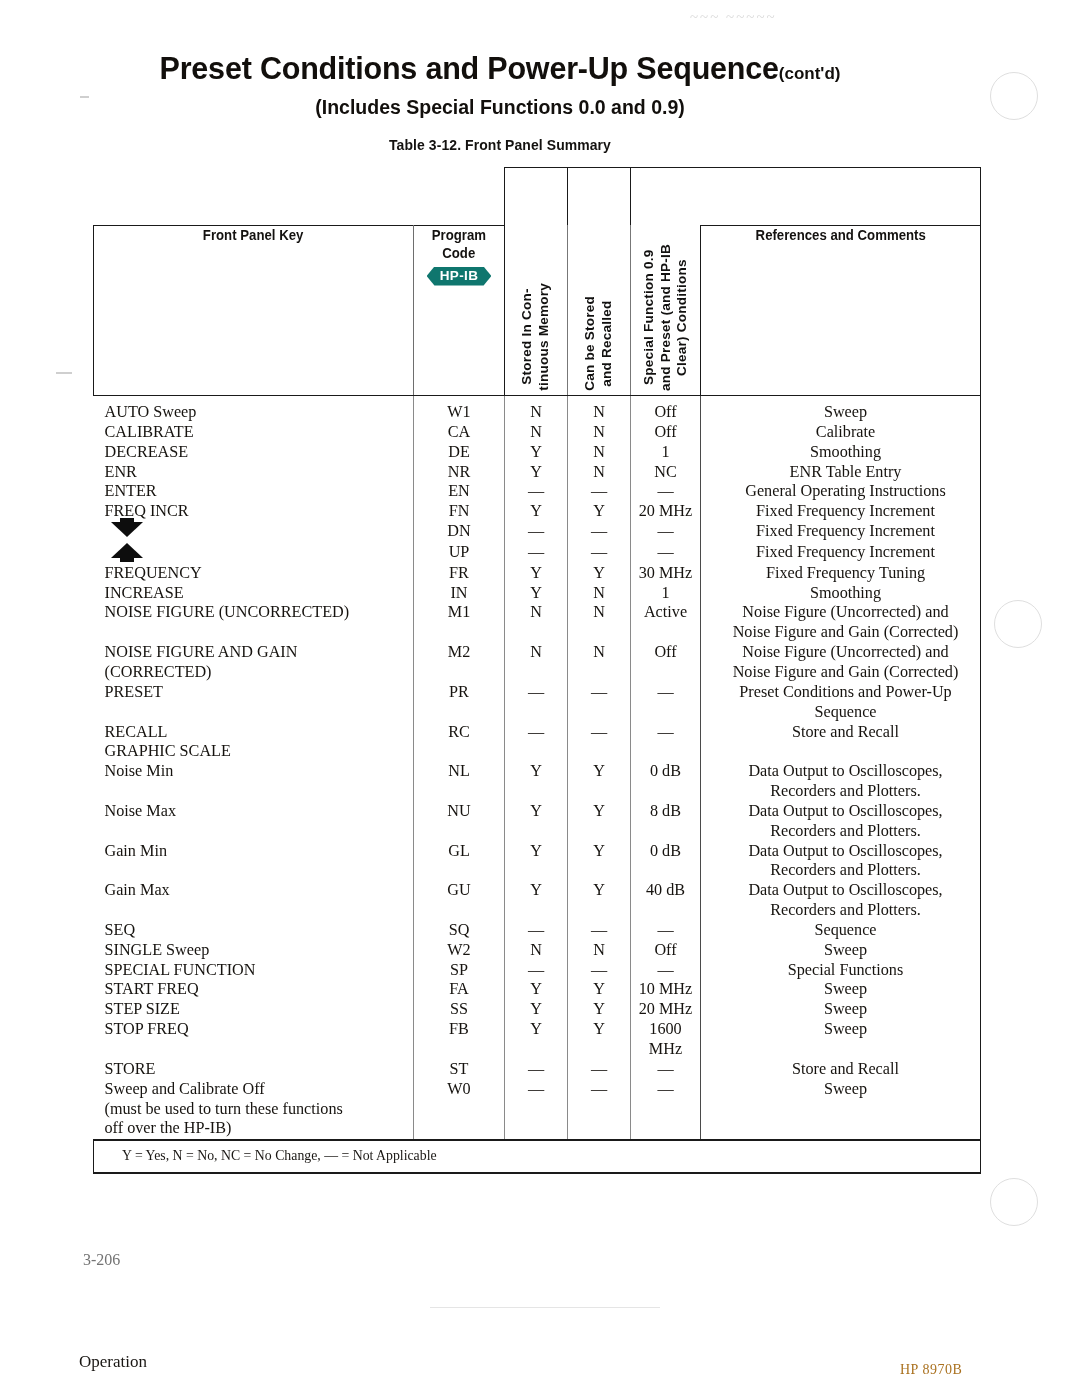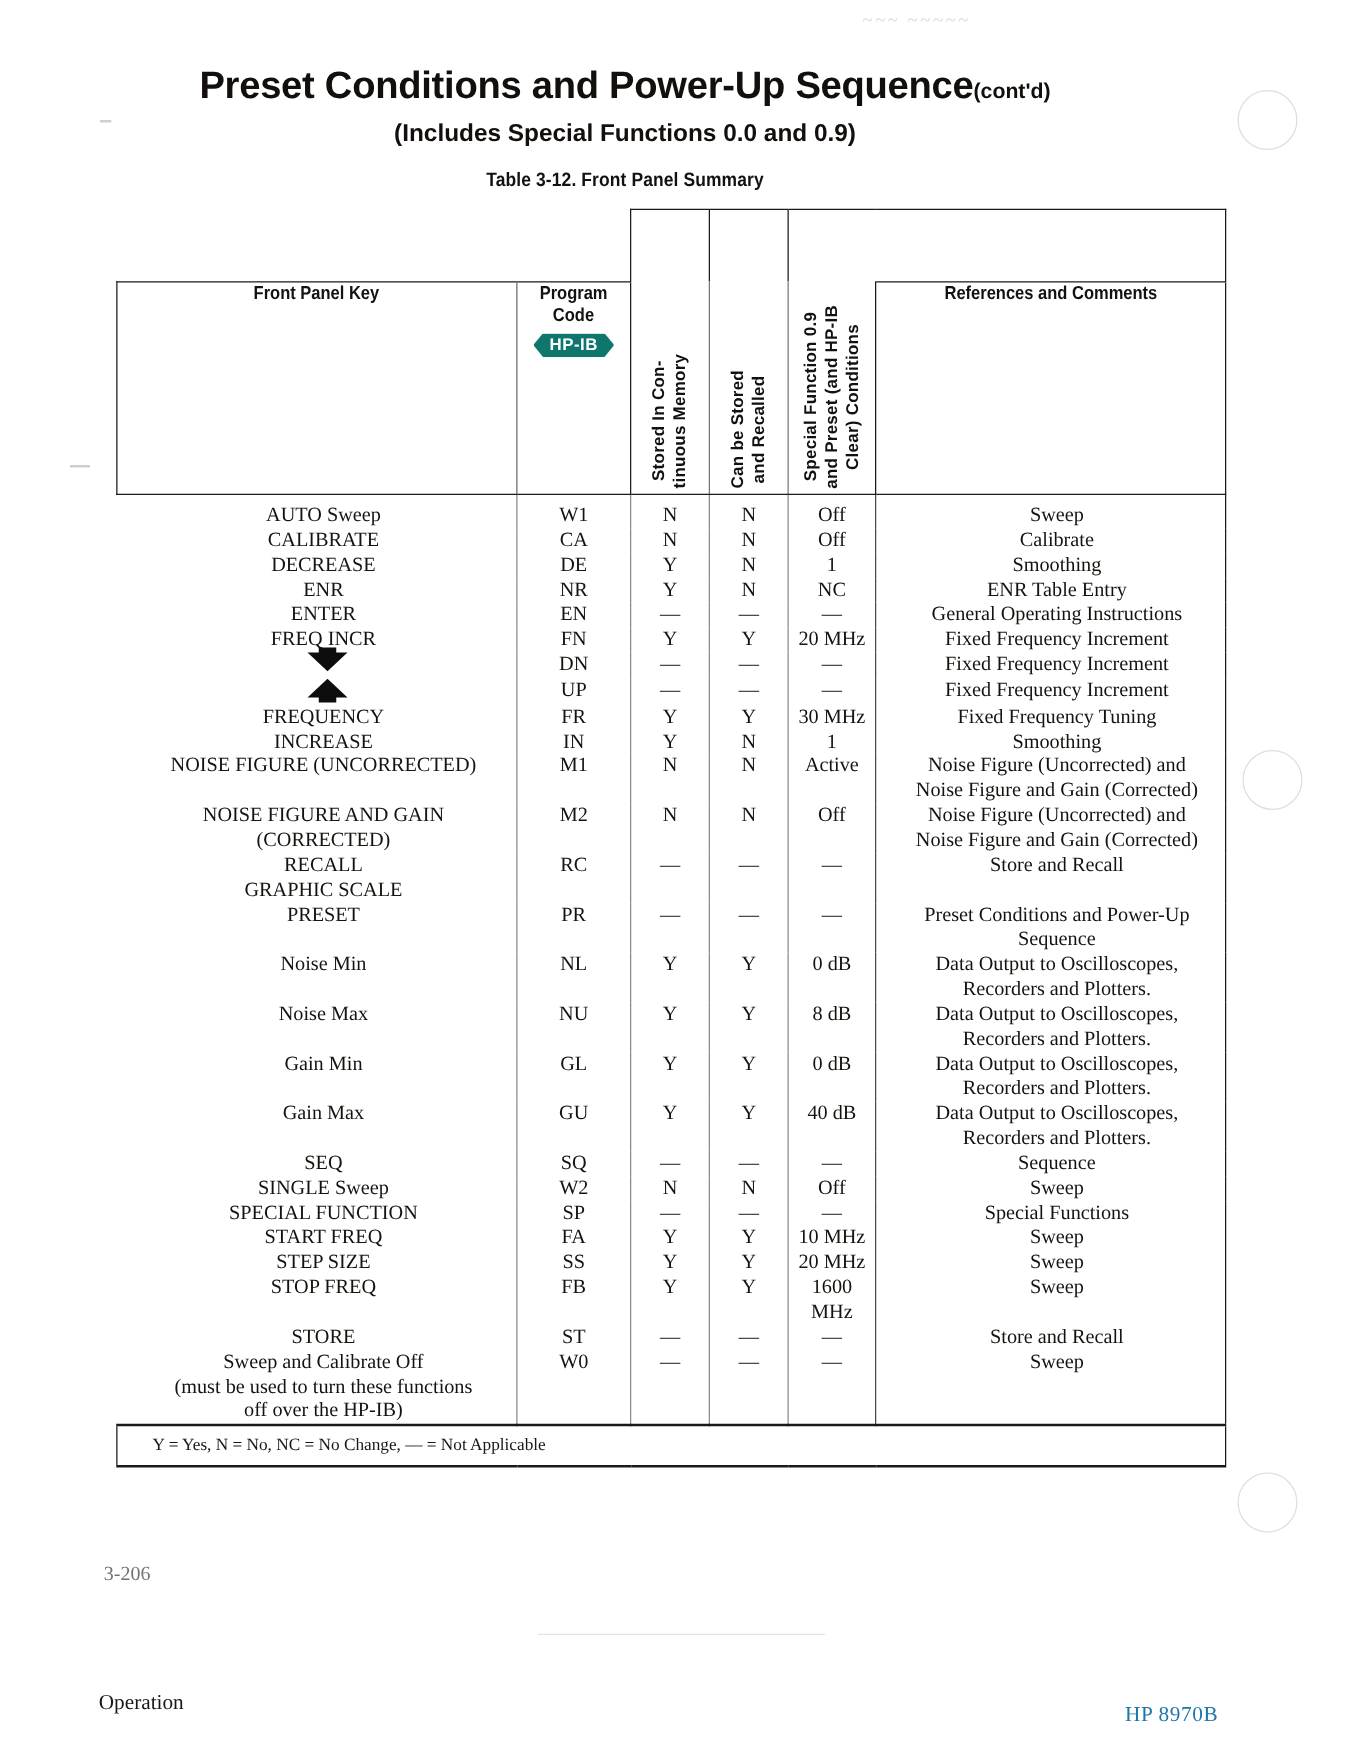--- a/index.html
+++ b/index.html
@@ -204,21 +204,21 @@
   tbody.fp-body td {
     border-left: none;
     font-size: 16.2px;
     line-height: 19.85px;
     color: #16130f;
   }
   td.b-key {
     border-left: 1.9px solid #1a1a1a;
     border-right: 1.1px solid #8a8a8a;
     padding-left: 11px !important;
-    text-align: center;
+    text-align: left;
     white-space: pre-line;
   }
   td.b-code {
     border-right: 1.1px solid #8a8a8a;
     text-align: center;
     font-size: 15.8px;
   }
   td.b-sto, td.b-rec {
     border-right: 1.1px solid #8a8a8a;
     text-align: center;
@@ -297,22 +297,22 @@
     position: absolute;
     top: 1352px;
     left: 79px;
     font-size: 17px;
     color: #1a1714;
   }
   .foot-right {
     position: absolute;
     top: 1362px;
     left: 900px;
-    font-size: 17px;
-    color: #0369a1;
+    font-size: 14px;
+    color: #a16207;
     opacity: .9;
     letter-spacing: .5px;
   }
 </style>
 </head>
 <body>
 
 <div class="scan-noise-top">~~~ ~~~~~</div>
 <div class="punch-hole punch-1"></div>
 <div class="punch-hole punch-2"></div>
@@ -480,36 +480,36 @@
           <td class="b-key">NOISE FIGURE AND GAIN
 (CORRECTED)</td>
           <td class="b-code">M2</td>
           <td class="b-sto">N</td>
           <td class="b-rec">N</td>
           <td class="b-sf">Off</td>
           <td class="b-ref">Noise Figure (Uncorrected) and
 Noise Figure and Gain (Corrected)</td>
         </tr>
         <tr>
+          <td class="b-key">PRESET</td>
+          <td class="b-code">PR</td>
+          <td class="b-sto">—</td>
+          <td class="b-rec">—</td>
+          <td class="b-sf">—</td>
+          <td class="b-ref">Preset Conditions and Power-Up
+Sequence</td>
+        </tr>
+        <tr>
           <td class="b-key">RECALL
 GRAPHIC SCALE</td>
           <td class="b-code">RC</td>
           <td class="b-sto">—</td>
           <td class="b-rec">—</td>
           <td class="b-sf">—</td>
           <td class="b-ref">Store and Recall</td>
-        </tr>
-        <tr>
-          <td class="b-key">PRESET</td>
-          <td class="b-code">PR</td>
-          <td class="b-sto">—</td>
-          <td class="b-rec">—</td>
-          <td class="b-sf">—</td>
-          <td class="b-ref">Preset Conditions and Power-Up
-Sequence</td>
         </tr>
         <tr>
           <td class="b-key">   Noise Min</td>
           <td class="b-code">NL</td>
           <td class="b-sto">Y</td>
           <td class="b-rec">Y</td>
           <td class="b-sf">0 dB</td>
           <td class="b-ref">Data Output to Oscilloscopes,
 Recorders and Plotters.</td>
         </tr>

